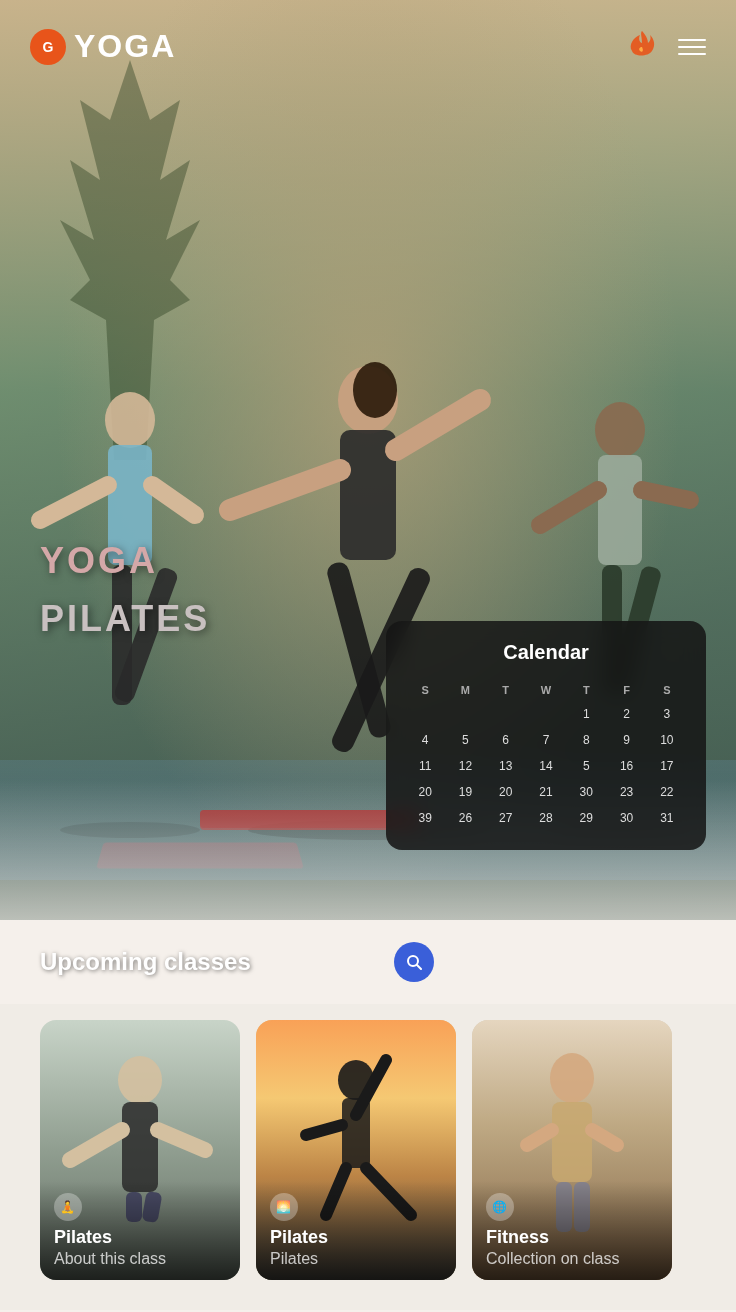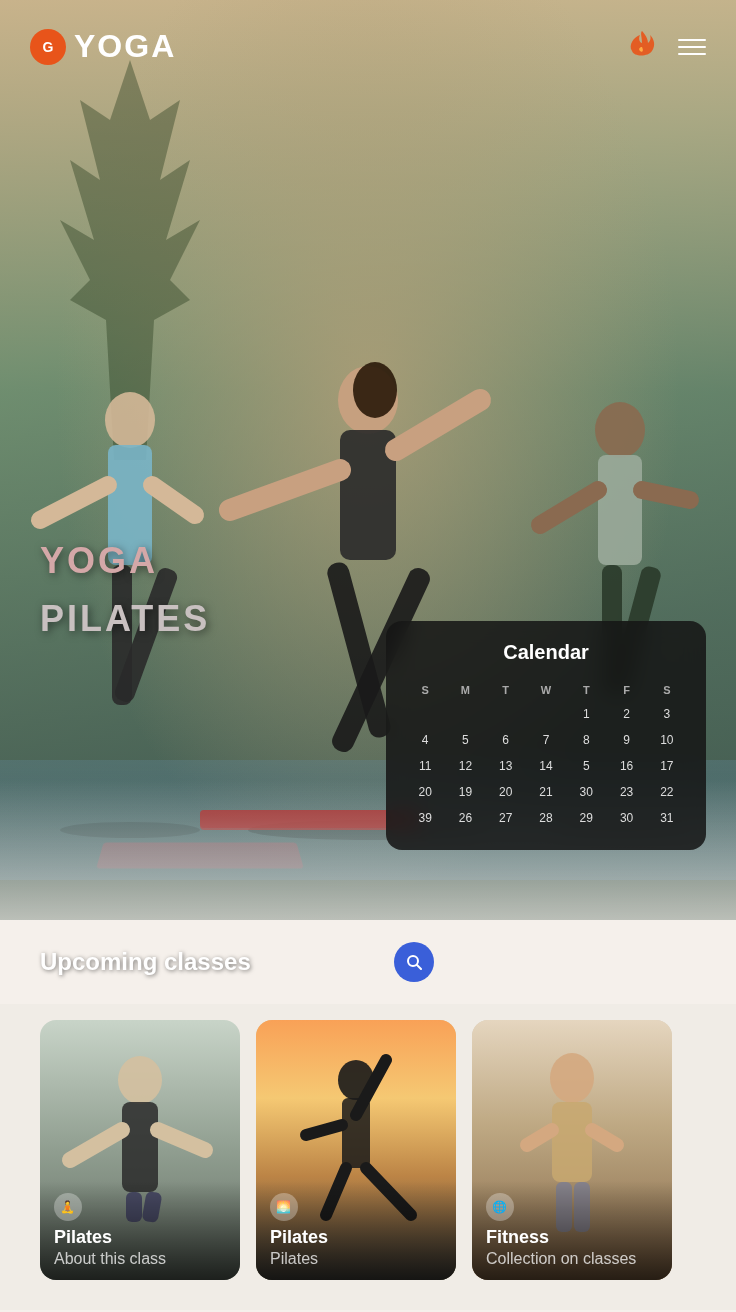--- a/index.html
+++ b/index.html
@@ -555,18 +555,18 @@
 
           <line x1="80" y1="90" x2="55" y2="105" stroke="#d4a880" stroke-width="14" stroke-linecap="round"></line>
           <line x1="120" y1="90" x2="145" y2="105" stroke="#d4a880" stroke-width="14" stroke-linecap="round"></line>
           <rect x="84" y="142" width="16" height="50" rx="6" fill="#808090" opacity="0.85"></rect>
           <rect x="102" y="142" width="16" height="50" rx="6" fill="#808090" opacity="0.85"></rect>
         </svg>
       </div>
       <div class="class-card-info">
         <div class="class-type-icon">🌐</div>
         <div class="class-name">Fitness</div>
-        <div class="class-desc">Collection on classes</div>
+        <div class="class-desc">Collection on class</div>
       </div>
     </div>
 
   </div>
 </div>
 
 </body></html>

